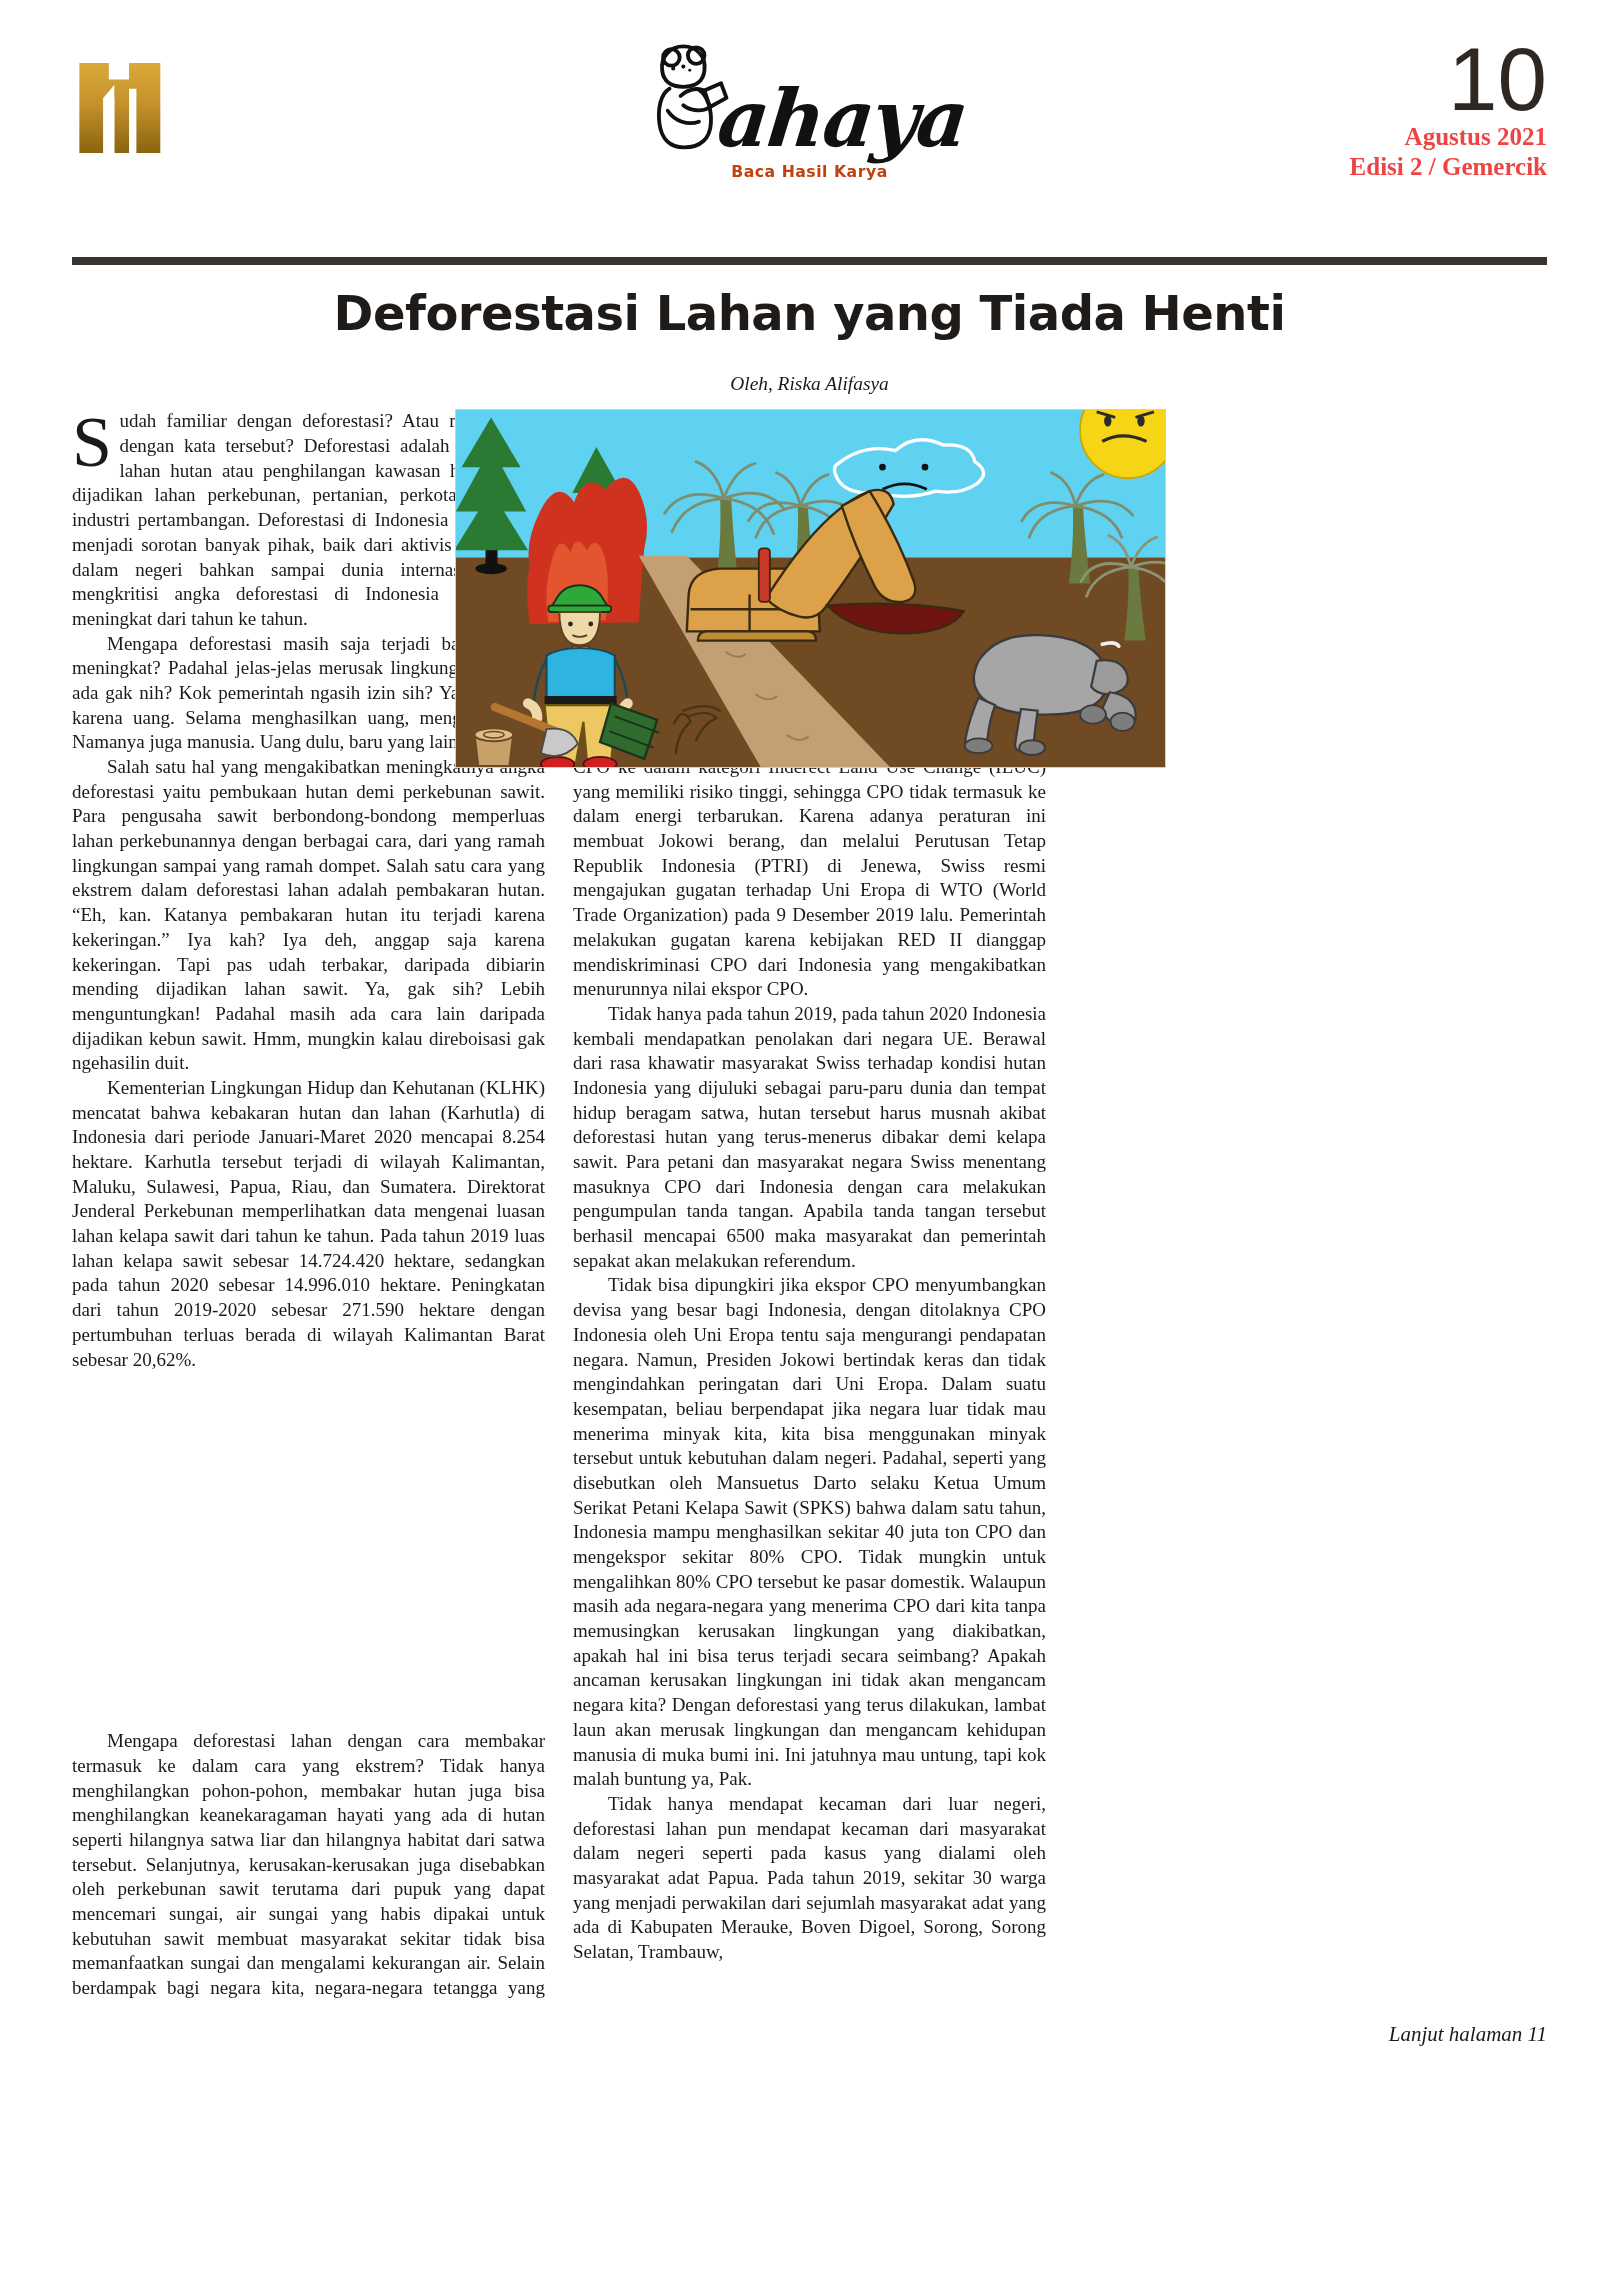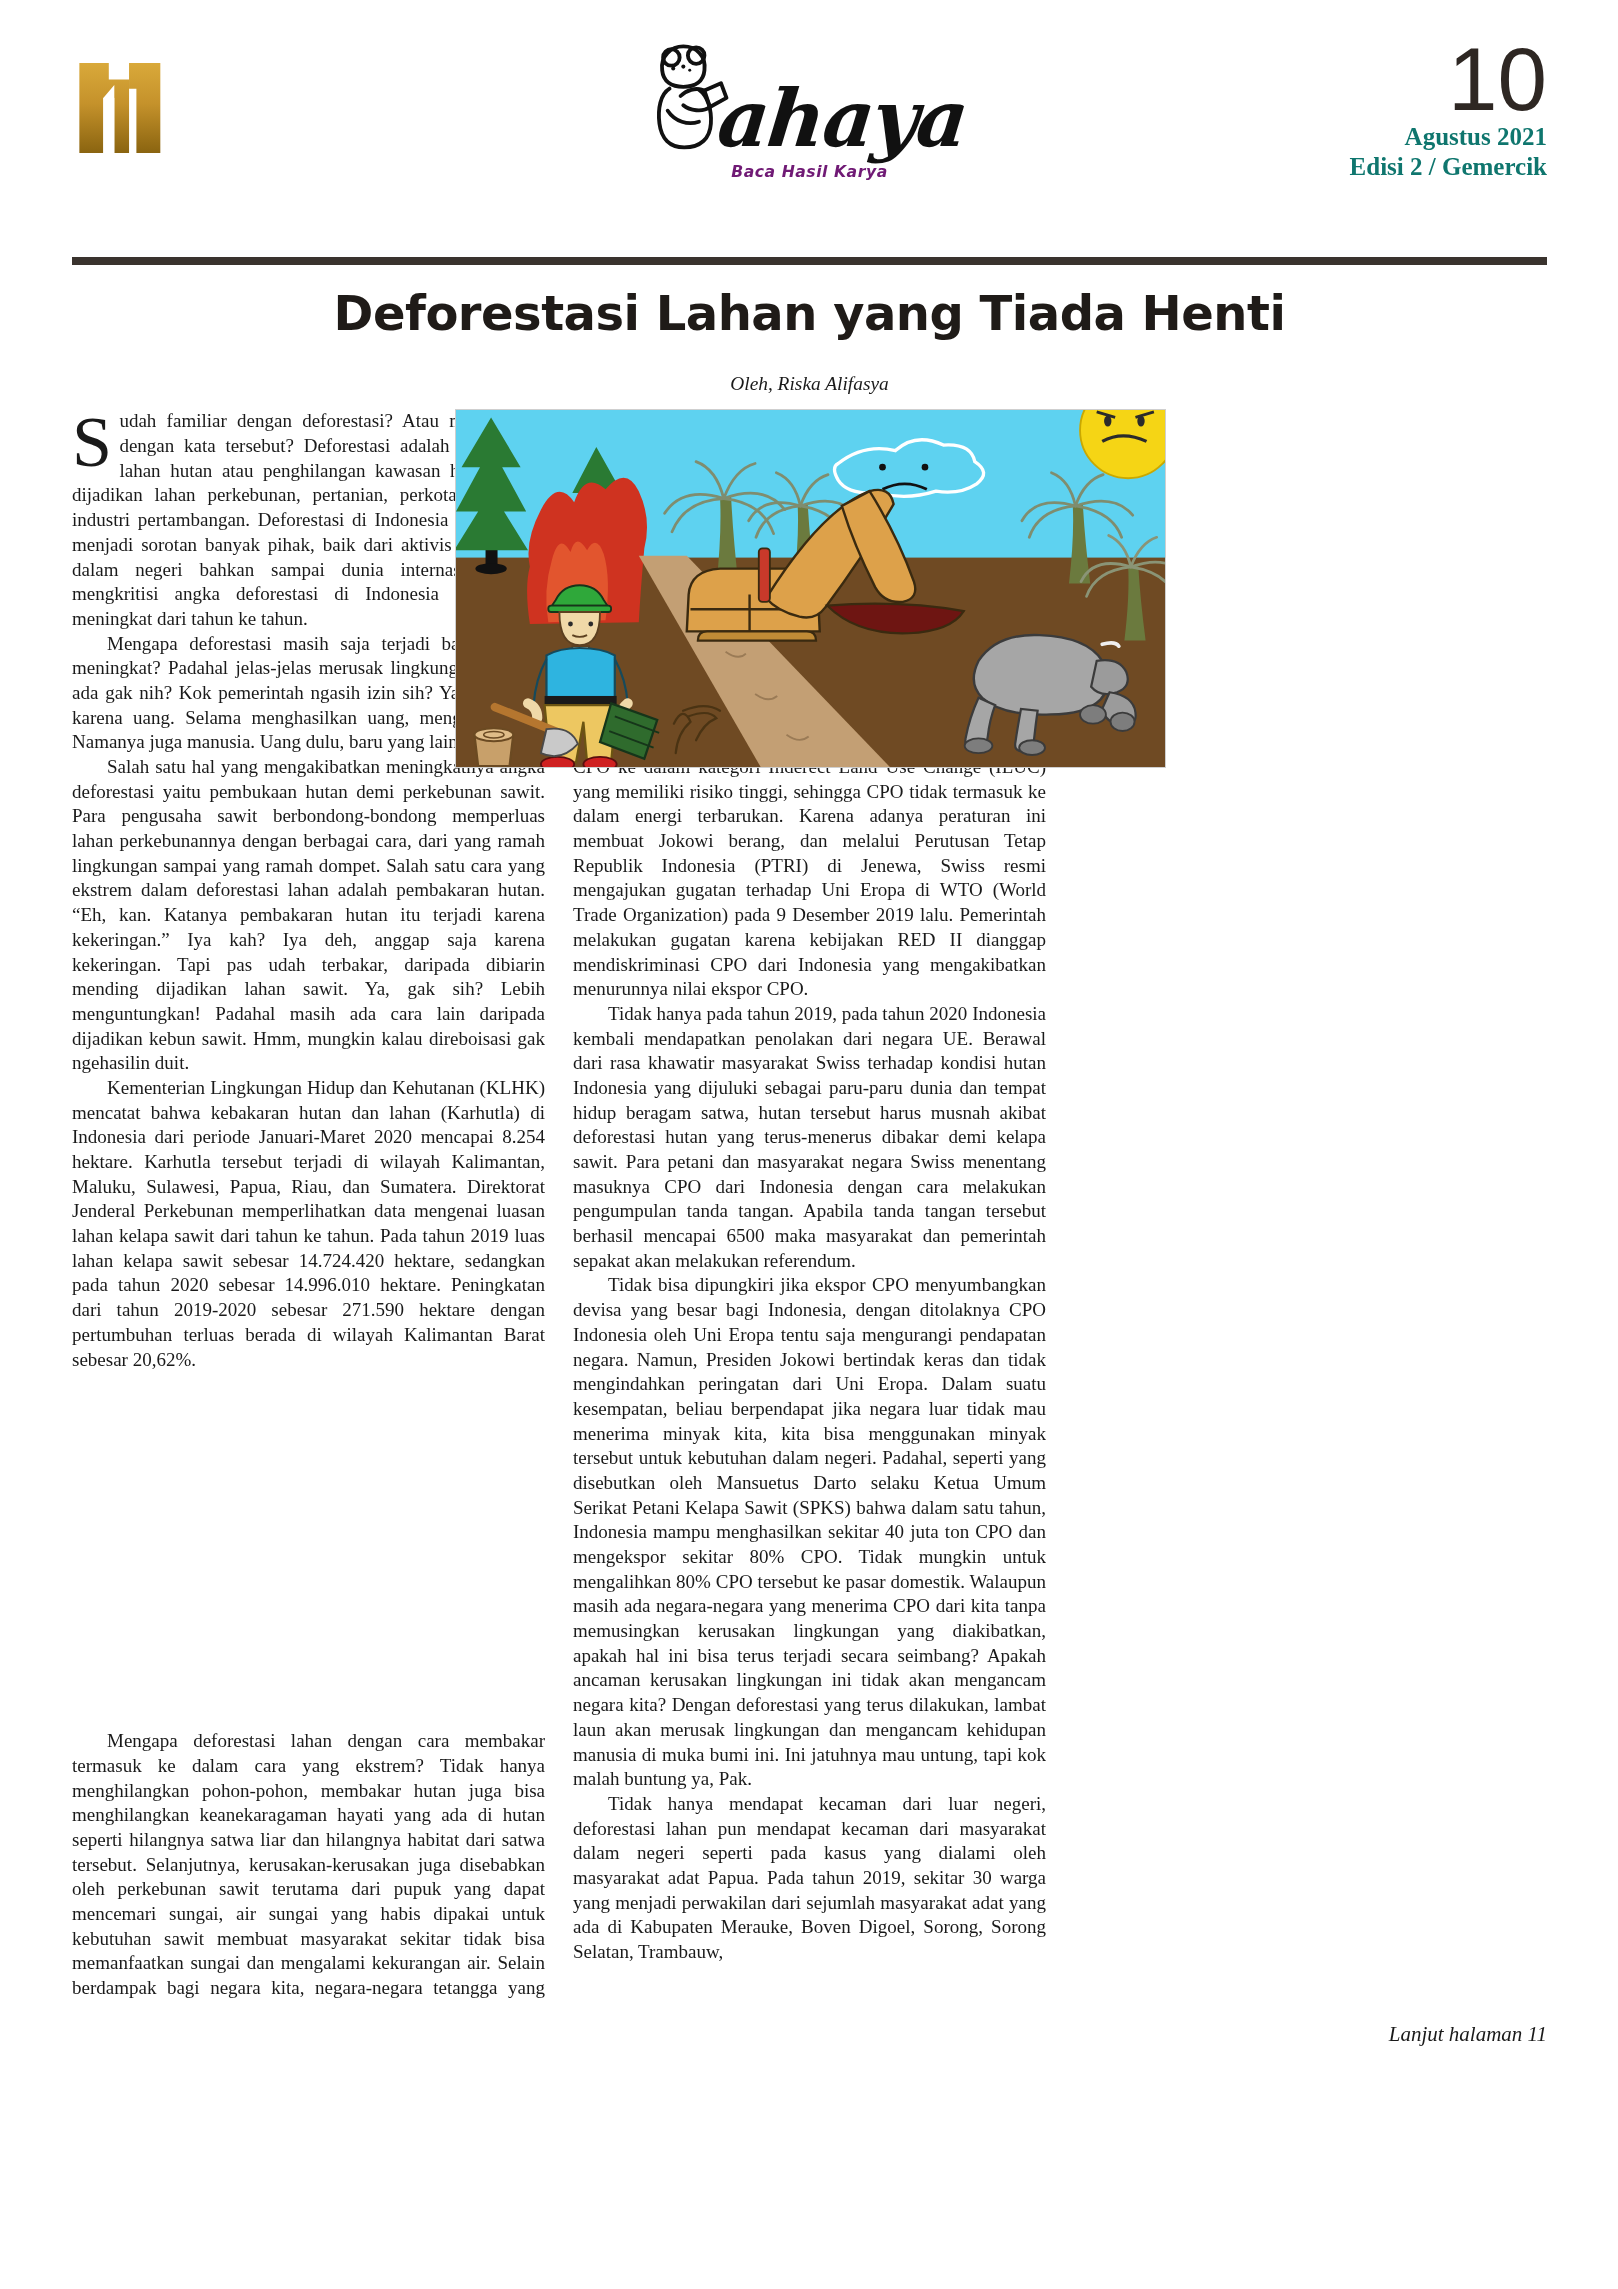--- a/index.html
+++ b/index.html
@@ -10,26 +10,26 @@
   .masthead{position:relative;height:251px;display:flex;align-items:flex-start;}
   .logo-mark{position:absolute;left:0;top:57px;width:138px;height:102px;}
   .logo-mark svg{display:block;}
 
   .brand{position:absolute;left:0;right:0;top:37px;display:flex;flex-direction:column;align-items:center;}
   .brand-row{display:flex;align-items:flex-end;height:118px;}
   .bear{width:79px;height:118px;}
   .brand-word{font-family:"DejaVu Serif",serif;font-style:italic;font-weight:700;
     font-size:79px;line-height:.8;letter-spacing:-1.8px;color:#111;
     transform:skewX(-6deg) translateY(-5.5px);margin-left:-14.8px;}
-  .brand-tagline{font-family:"DejaVu Sans",sans-serif;font-weight:700;font-style:italic;
-    font-size:15.7px;letter-spacing:0.5px;color:#701a75;margin-top:7.4px;}
+  .brand-tagline{font-family:"DejaVu Sans",sans-serif;font-weight:700;
+    font-size:15.7px;letter-spacing:0.5px;color:#c2410c;margin-top:7.4px;}
 
   .issue{position:absolute;right:0;top:37px;text-align:right;}
   .issue-number{font-family:Liberation Sans, sans-serif;font-size:89px;line-height:.95;color:#2e2723;}
-  .issue-date,.issue-edition{font-family:"Liberation Serif",serif;font-weight:700;font-size:25px;line-height:1.22;color:#0f766e;}
+  .issue-date,.issue-edition{font-family:"Liberation Serif",serif;font-weight:700;font-size:25px;line-height:1.22;color:#ef4444;}
 
   .rule{height:8.3px;background:#3a332e;margin:5.5px 0 0 0;}
 
   
   .headline{font-family:"DejaVu Sans",sans-serif;font-weight:700;font-size:48px;
     text-align:center;letter-spacing:-0.5px;margin:20px 0 1px;color:#1f1b18;}
   .byline{text-align:center;font-style:italic;font-size:19.4px;line-height:1.32;color:#1a1a1a;margin-top:30px;}
 
   
   .body-area{position:relative;margin-top:13px;}

